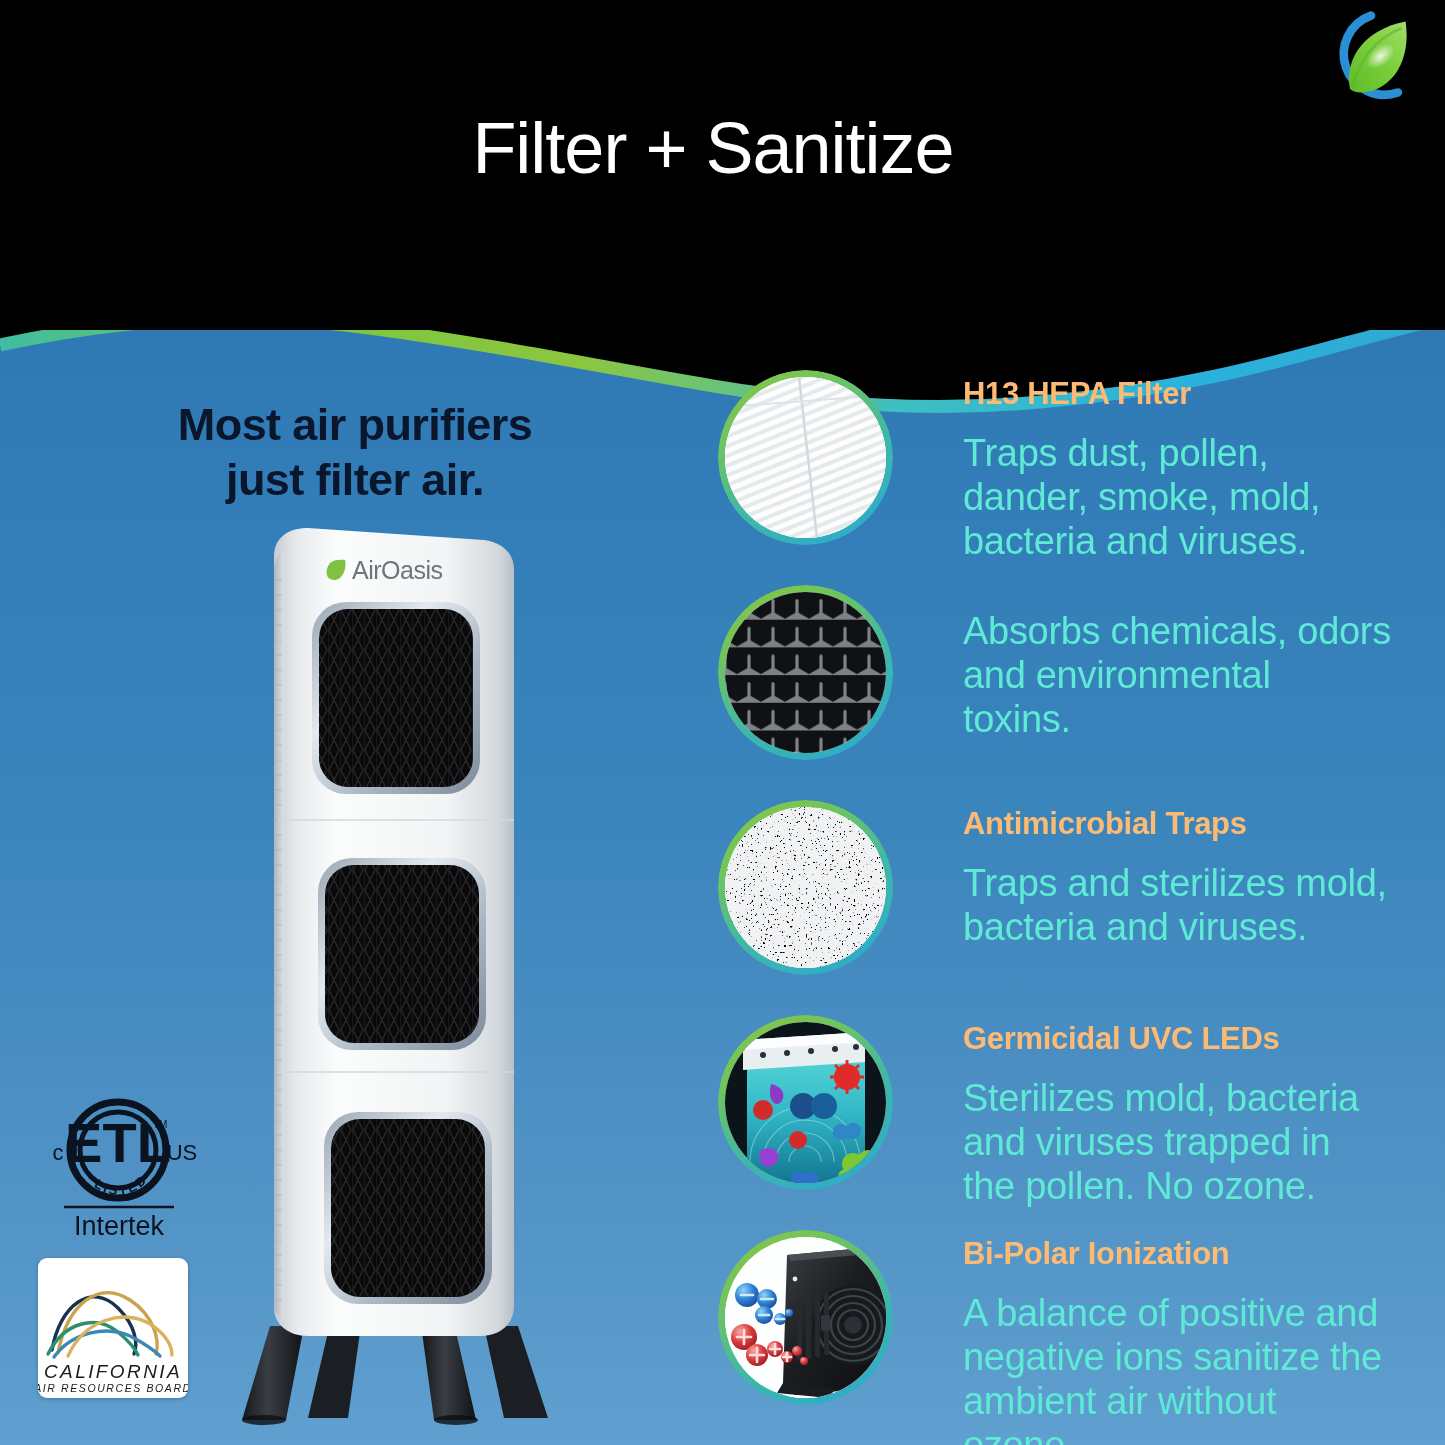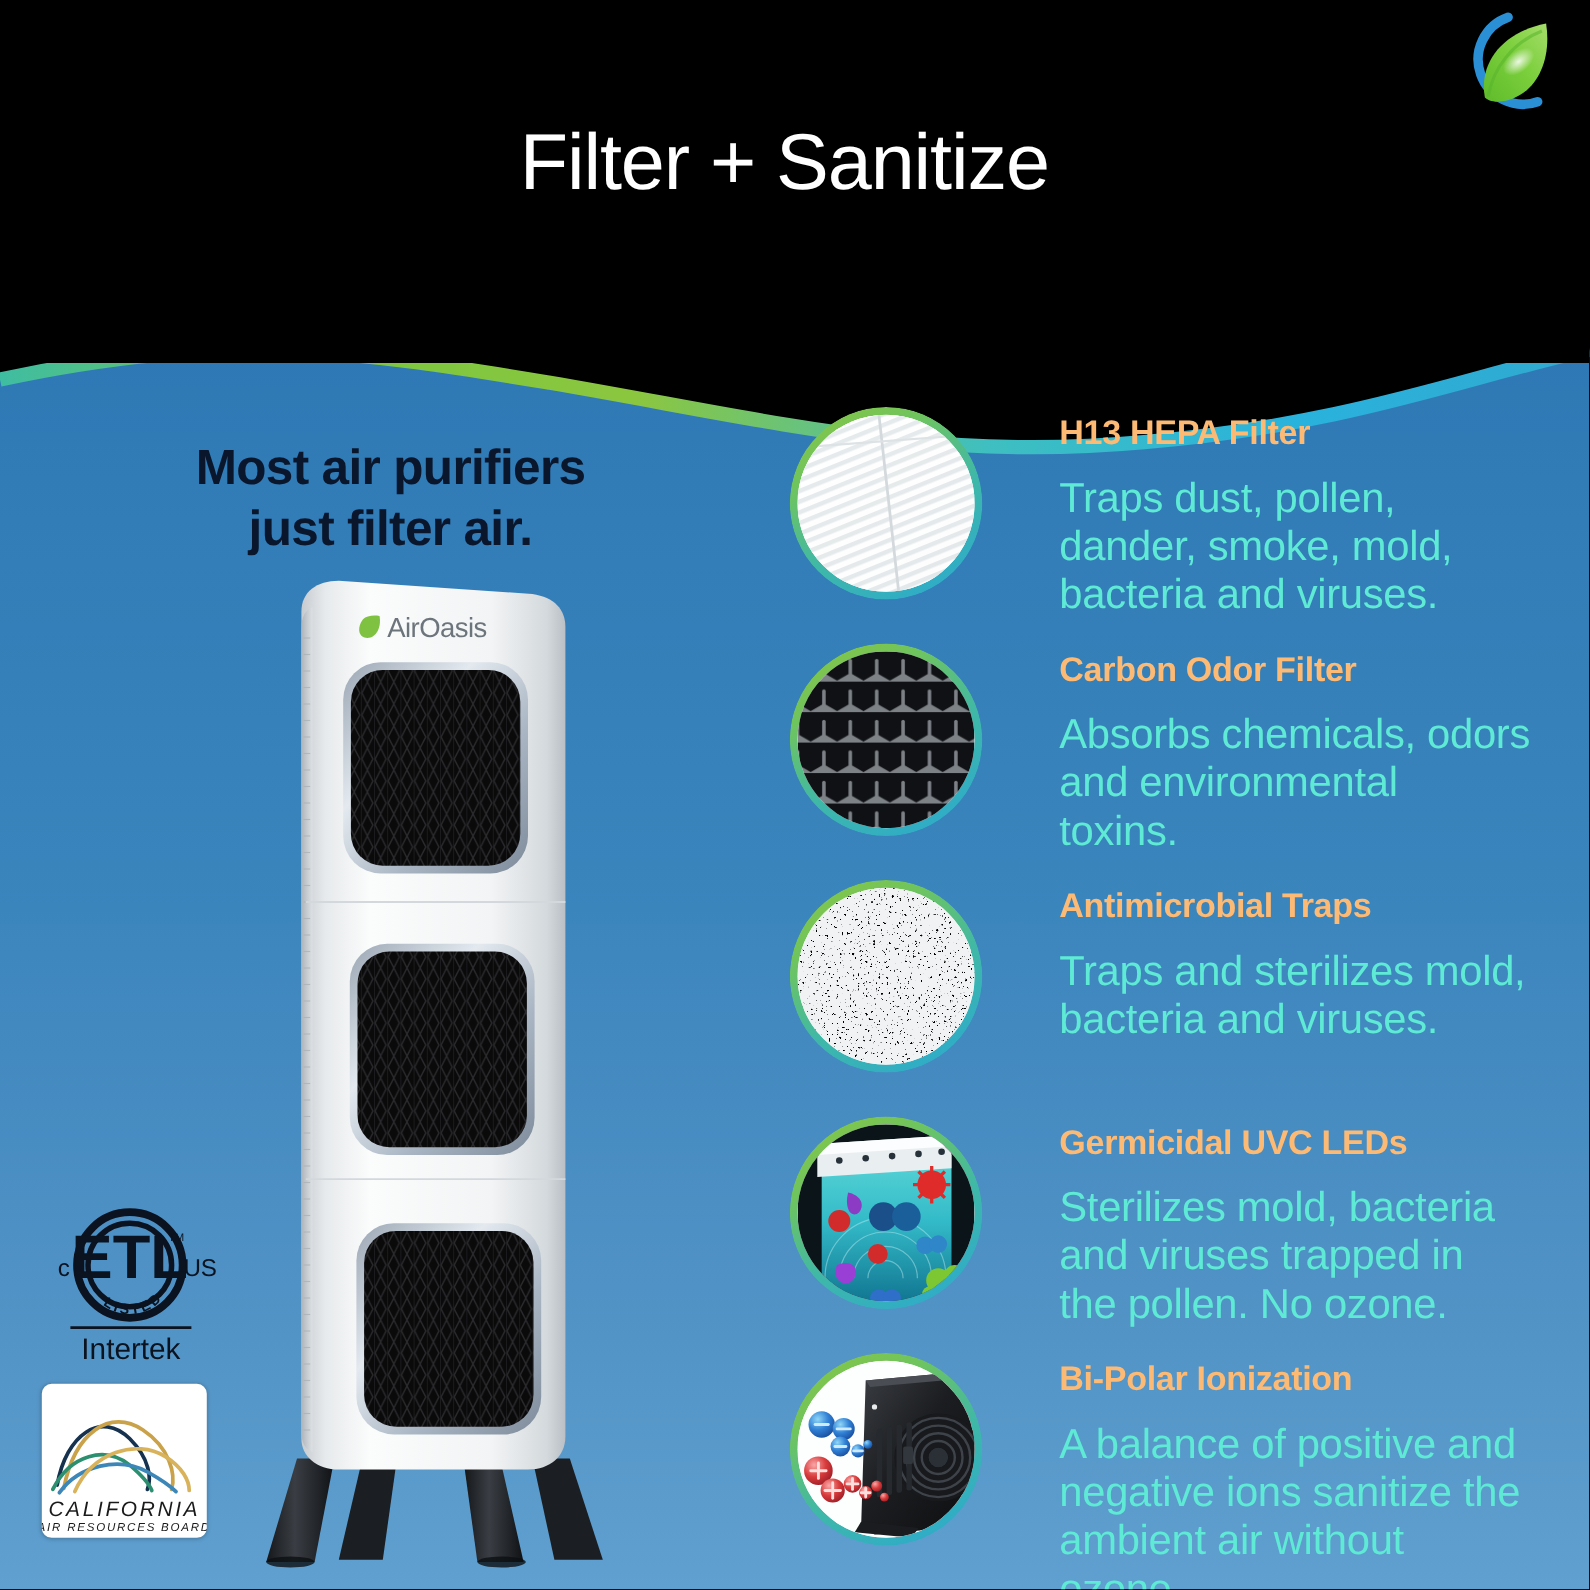--- a/index.html
+++ b/index.html
@@ -288,21 +288,20 @@
                 <path d="M24,14.85 L24,20.7 L12,27.7 L0,20.7 L0,14.85" fill="none"></path>
                 <path d="M0,-12.85 L0,6.85 L12,13.85 L24,6.85 L24,-12.85" fill="#121417"></path>
               </pattern>
             </defs>
             <rect width="161" height="161" fill="url(#hex)"></rect>
             <rect width="161" height="161" fill="#000" opacity=".12"></rect>
           </svg>
         </div>
       </div>
       <div class="ftext">
-        <div class="fhead">Carbon Odor Filter</div>
         <div class="fbody txt-tight">Absorbs chemicals, odors
 and environmental
 toxins.</div>
       </div>
     </div>
 
     <div class="frow">
       <div class="fcircle">
         <div class="fring"></div>
         <div class="fimg">

